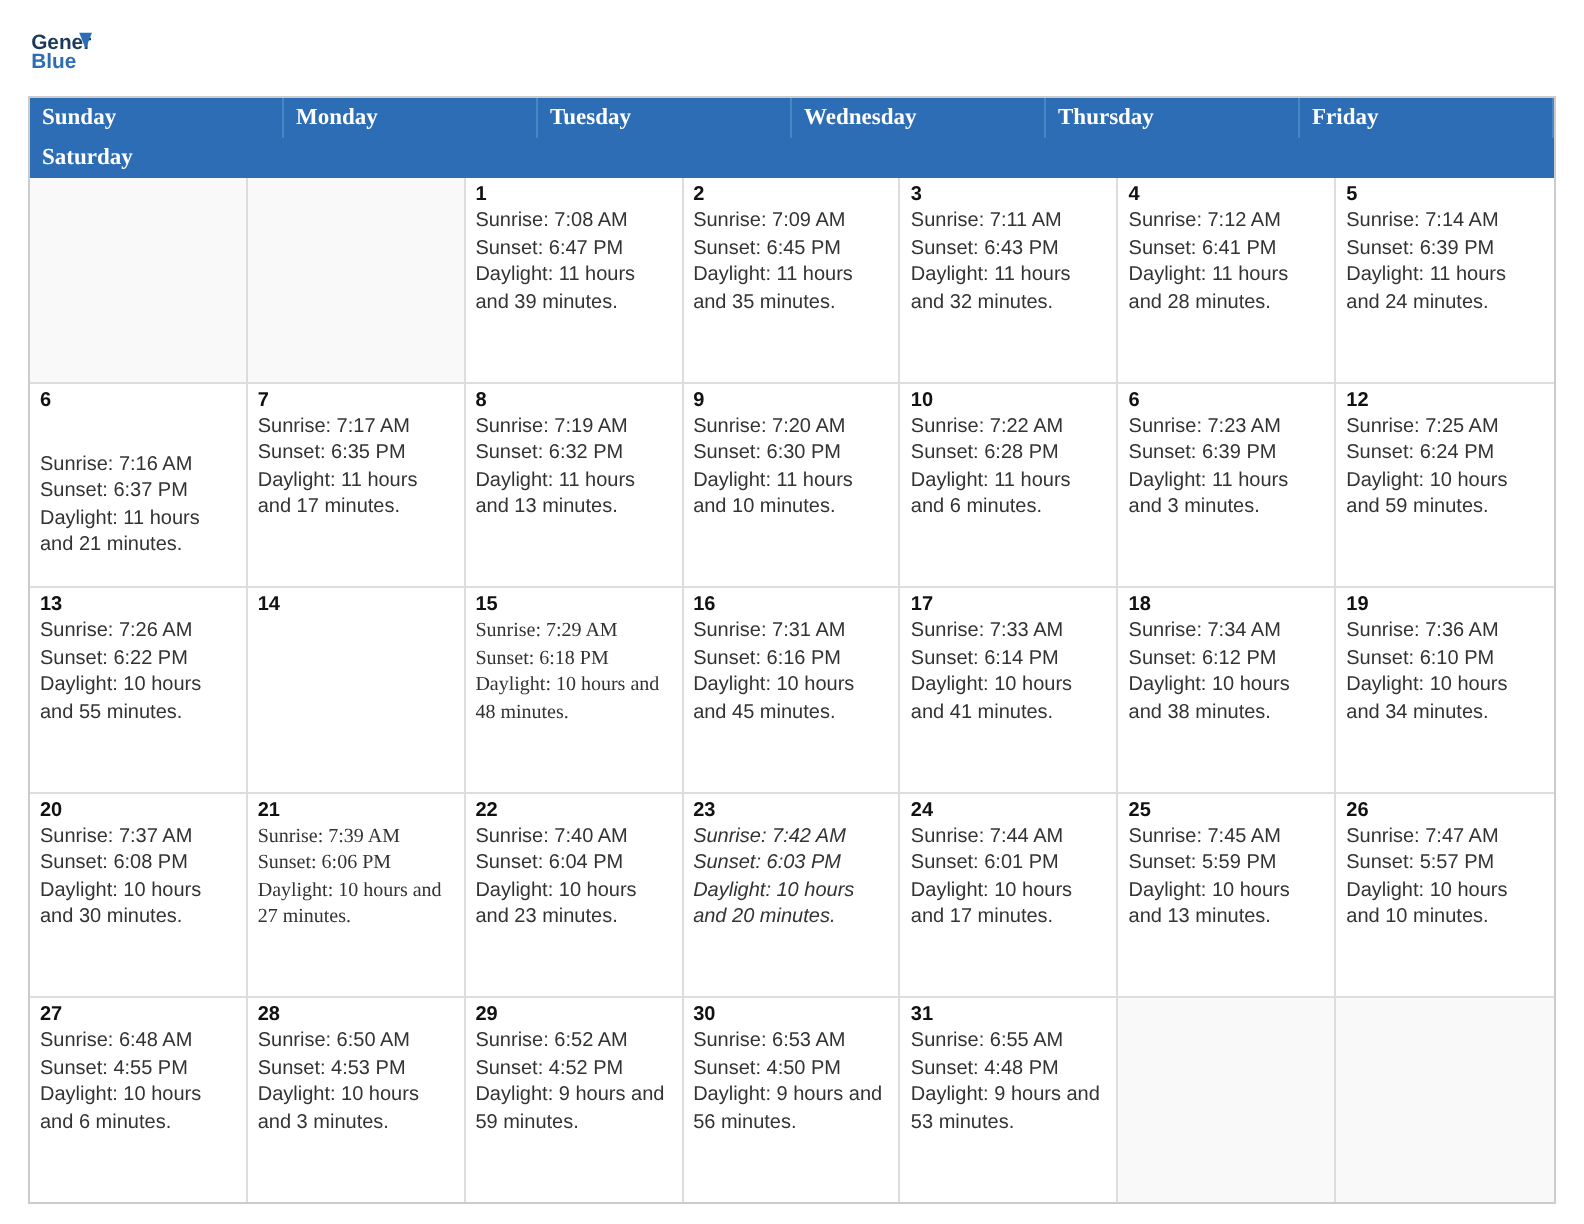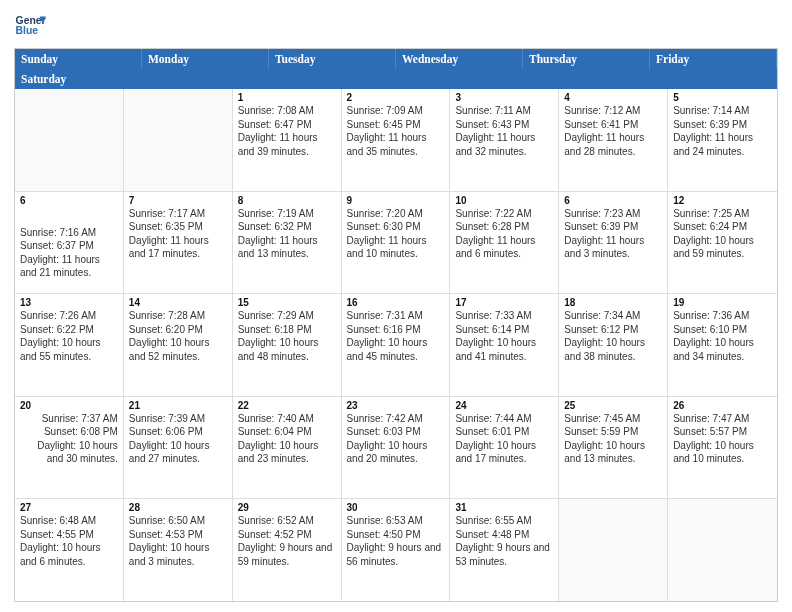--- a/index.html
+++ b/index.html
@@ -210,27 +210,24 @@
         </div>
         <div class="cal-row">
           <div class="cal-cell">
             <span class="day-num">13</span>
             <div class="cell-text" style="white-space: pre-line;">Sunrise: 7:26 AM
 Sunset: 6:22 PM
 Daylight: 10 hours and 55 minutes.</div>
           </div>
           <div class="cal-cell">
             <span class="day-num">14</span>
-            <div class="cell-text" style="white-space: pre-line;">Sunrise: 7:28 AM
-Sunset: 6:20 PM
-Daylight: 10 hours and 52 minutes.</div>
           </div>
           <div class="cal-cell">
             <span class="day-num">15</span>
-            <div class="cell-text" style="white-space: pre-line;">Sunrise: 7:29 AM
+            <div class="cell-text" style="white-space: pre-line; font-family: Liberation Serif, serif;">Sunrise: 7:29 AM
 Sunset: 6:18 PM
 Daylight: 10 hours and 48 minutes.</div>
           </div>
           <div class="cal-cell">
             <span class="day-num">16</span>
             <div class="cell-text" style="white-space: pre-line;">Sunrise: 7:31 AM
 Sunset: 6:16 PM
 Daylight: 10 hours and 45 minutes.</div>
           </div>
           <div class="cal-cell">
@@ -248,39 +245,39 @@
           <div class="cal-cell">
             <span class="day-num">19</span>
             <div class="cell-text" style="white-space: pre-line;">Sunrise: 7:36 AM
 Sunset: 6:10 PM
 Daylight: 10 hours and 34 minutes.</div>
           </div>
         </div>
         <div class="cal-row">
           <div class="cal-cell">
             <span class="day-num">20</span>
-            <div class="cell-text" style="white-space: pre-line; text-align: right;">Sunrise: 7:37 AM
+            <div class="cell-text" style="white-space: pre-line;">Sunrise: 7:37 AM
 Sunset: 6:08 PM
 Daylight: 10 hours and 30 minutes.</div>
           </div>
           <div class="cal-cell">
             <span class="day-num">21</span>
-            <div class="cell-text" style="white-space: pre-line;">Sunrise: 7:39 AM
+            <div class="cell-text" style="white-space: pre-line; font-family: Liberation Serif, serif;">Sunrise: 7:39 AM
 Sunset: 6:06 PM
 Daylight: 10 hours and 27 minutes.</div>
           </div>
           <div class="cal-cell">
             <span class="day-num">22</span>
             <div class="cell-text" style="white-space: pre-line;">Sunrise: 7:40 AM
 Sunset: 6:04 PM
 Daylight: 10 hours and 23 minutes.</div>
           </div>
           <div class="cal-cell">
             <span class="day-num">23</span>
-            <div class="cell-text" style="white-space: pre-line;">Sunrise: 7:42 AM
+            <div class="cell-text" style="white-space: pre-line; font-style: italic;">Sunrise: 7:42 AM
 Sunset: 6:03 PM
 Daylight: 10 hours and 20 minutes.</div>
           </div>
           <div class="cal-cell">
             <span class="day-num">24</span>
             <div class="cell-text" style="white-space: pre-line;">Sunrise: 7:44 AM
 Sunset: 6:01 PM
 Daylight: 10 hours and 17 minutes.</div>
           </div>
           <div class="cal-cell">

